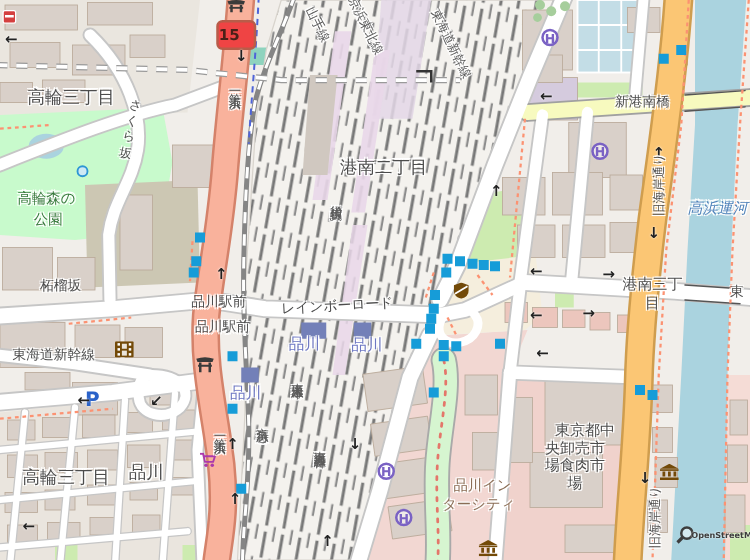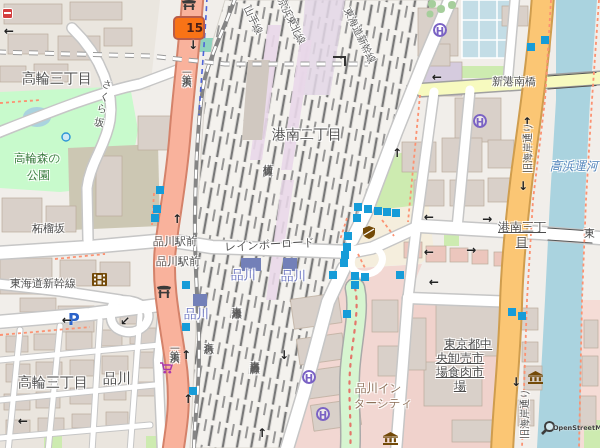--- a/index.html
+++ b/index.html
@@ -3,34 +3,34 @@
 <meta charset="utf-8">
 <style>
   html,body{margin:0;padding:0;}
   #viewport{position:relative;width:600px;height:448px;overflow:hidden;
     background:#f1eeea;font-family:"DejaVu Sans",sans-serif;}
   #geo{position:absolute;left:0;top:0;z-index:1;}
   #labels{position:absolute;left:0;top:0;width:600px;height:448px;z-index:2;}
   .lbl{position:absolute;font-size:11px;color:#4c4c4c;white-space:nowrap;line-height:1.15;
     text-shadow:-1px -1px 0 #fff,1px -1px 0 #fff,-1px 1px 0 #fff,1px 1px 0 #fff,0 0 2px #fff;}
   .big{font-size:14px;}
-  .mid{font-size:12px;text-decoration:underline;}
+  .mid{font-size:12px;}
   .small{font-size:10px;}
   .vert{writing-mode:vertical-rl;text-orientation:upright;letter-spacing:1px;}
   .station{color:#6d77c3;font-size:12.5px;}
   .parklbl{color:#35783a;font-size:11.5px;}
   .waterlbl{color:#4d80b9;font-style:italic;font-size:12px;}
   .raillbl{font-size:10px;color:#5b5b5b;}
   .brownlbl{color:#8a6d55;font-size:11.5px;}
   .arrow{position:absolute;font-size:12px;font-weight:bold;color:#222;
     text-shadow:0 0 2px #fff;}
   .bus{position:absolute;width:8px;height:8px;background:#169cd8;}
-  .shield{position:absolute;left:173px;top:16px;width:28px;height:20px;background:#f97316;
+  .shield{position:absolute;left:173px;top:16px;width:28px;height:20px;background:#ef4444;
     border:2px solid #b85c49;border-radius:5px;color:#4a2018;font-size:12px;font-weight:bold;
-    text-align:right;line-height:20px;}
+    text-align:left;line-height:20px;}
   .helipad{position:absolute;width:14px;height:14px;border:2px solid #7a62c4;border-radius:50%;
     color:#7a62c4;font-size:10px;font-weight:bold;text-align:center;line-height:14px;
     background:rgba(255,255,255,.55);box-sizing:border-box;}
   .p-icon{position:absolute;color:#2a62c9;font-size:16px;font-weight:bold;
     text-shadow:0 0 2px #fff;}
   .icon{position:absolute;}
   #osm-mark{position:absolute;left:540px;top:420px;z-index:3;display:flex;align-items:center;}
   #osm-mark span{font-size:6.5px;font-weight:bold;color:#3d3d3d;margin-left:-3px;
     text-shadow:0 0 2px #fff;}
   .noentry{position:absolute;left:2px;top:8px;width:9px;height:9px;background:#d43f3f;
@@ -413,21 +413,21 @@
   <div class="lbl raillbl" style="left:252px;top:4px;transform:rotate(64deg);transform-origin:left top">山手線</div>
   <div class="lbl raillbl" style="left:286px;top:-4px;transform:rotate(64deg);transform-origin:left top">京浜東北線</div>
   <div class="lbl raillbl" style="left:352px;top:6px;transform:rotate(64deg);transform-origin:left top">東海道新幹線</div>
   <div class="lbl raillbl vert" style="left:262px;top:156px">横須賀線</div>
   <div class="lbl raillbl vert" style="left:231px;top:298px">東海道本線</div>
   <div class="lbl raillbl vert" style="left:249px;top:352px">東海道新幹線</div>
   <div class="lbl raillbl vert" style="left:203px;top:334px">京浜急行</div>
 
   <div class="lbl parklbl" style="left:14px;top:152px">高輪森の</div>
   <div class="lbl parklbl" style="left:27px;top:169px">公園</div>
-  <div class="lbl brownlbl" style="left:355px;top:382px;width:62px;text-align:left">品川イン</div>
+  <div class="lbl brownlbl" style="left:355px;top:382px;width:62px;text-align:center">品川イン</div>
   <div class="lbl brownlbl" style="left:352px;top:397px;width:62px;text-align:center">ターシティ</div>
   <div class="lbl mid" style="left:428px;top:338px;width:64px;text-align:right">東京都中</div>
   <div class="lbl mid" style="left:428px;top:352px;width:64px;text-align:center">央卸売市</div>
   <div class="lbl mid" style="left:428px;top:366px;width:64px;text-align:center">場食肉市</div>
   <div class="lbl mid" style="left:428px;top:380px;width:64px;text-align:center">場</div>
 
   <div class="lbl waterlbl" style="left:550px;top:160px">高浜運河</div>
 
   <div id="osm-mark">
     <svg width="16" height="16">

